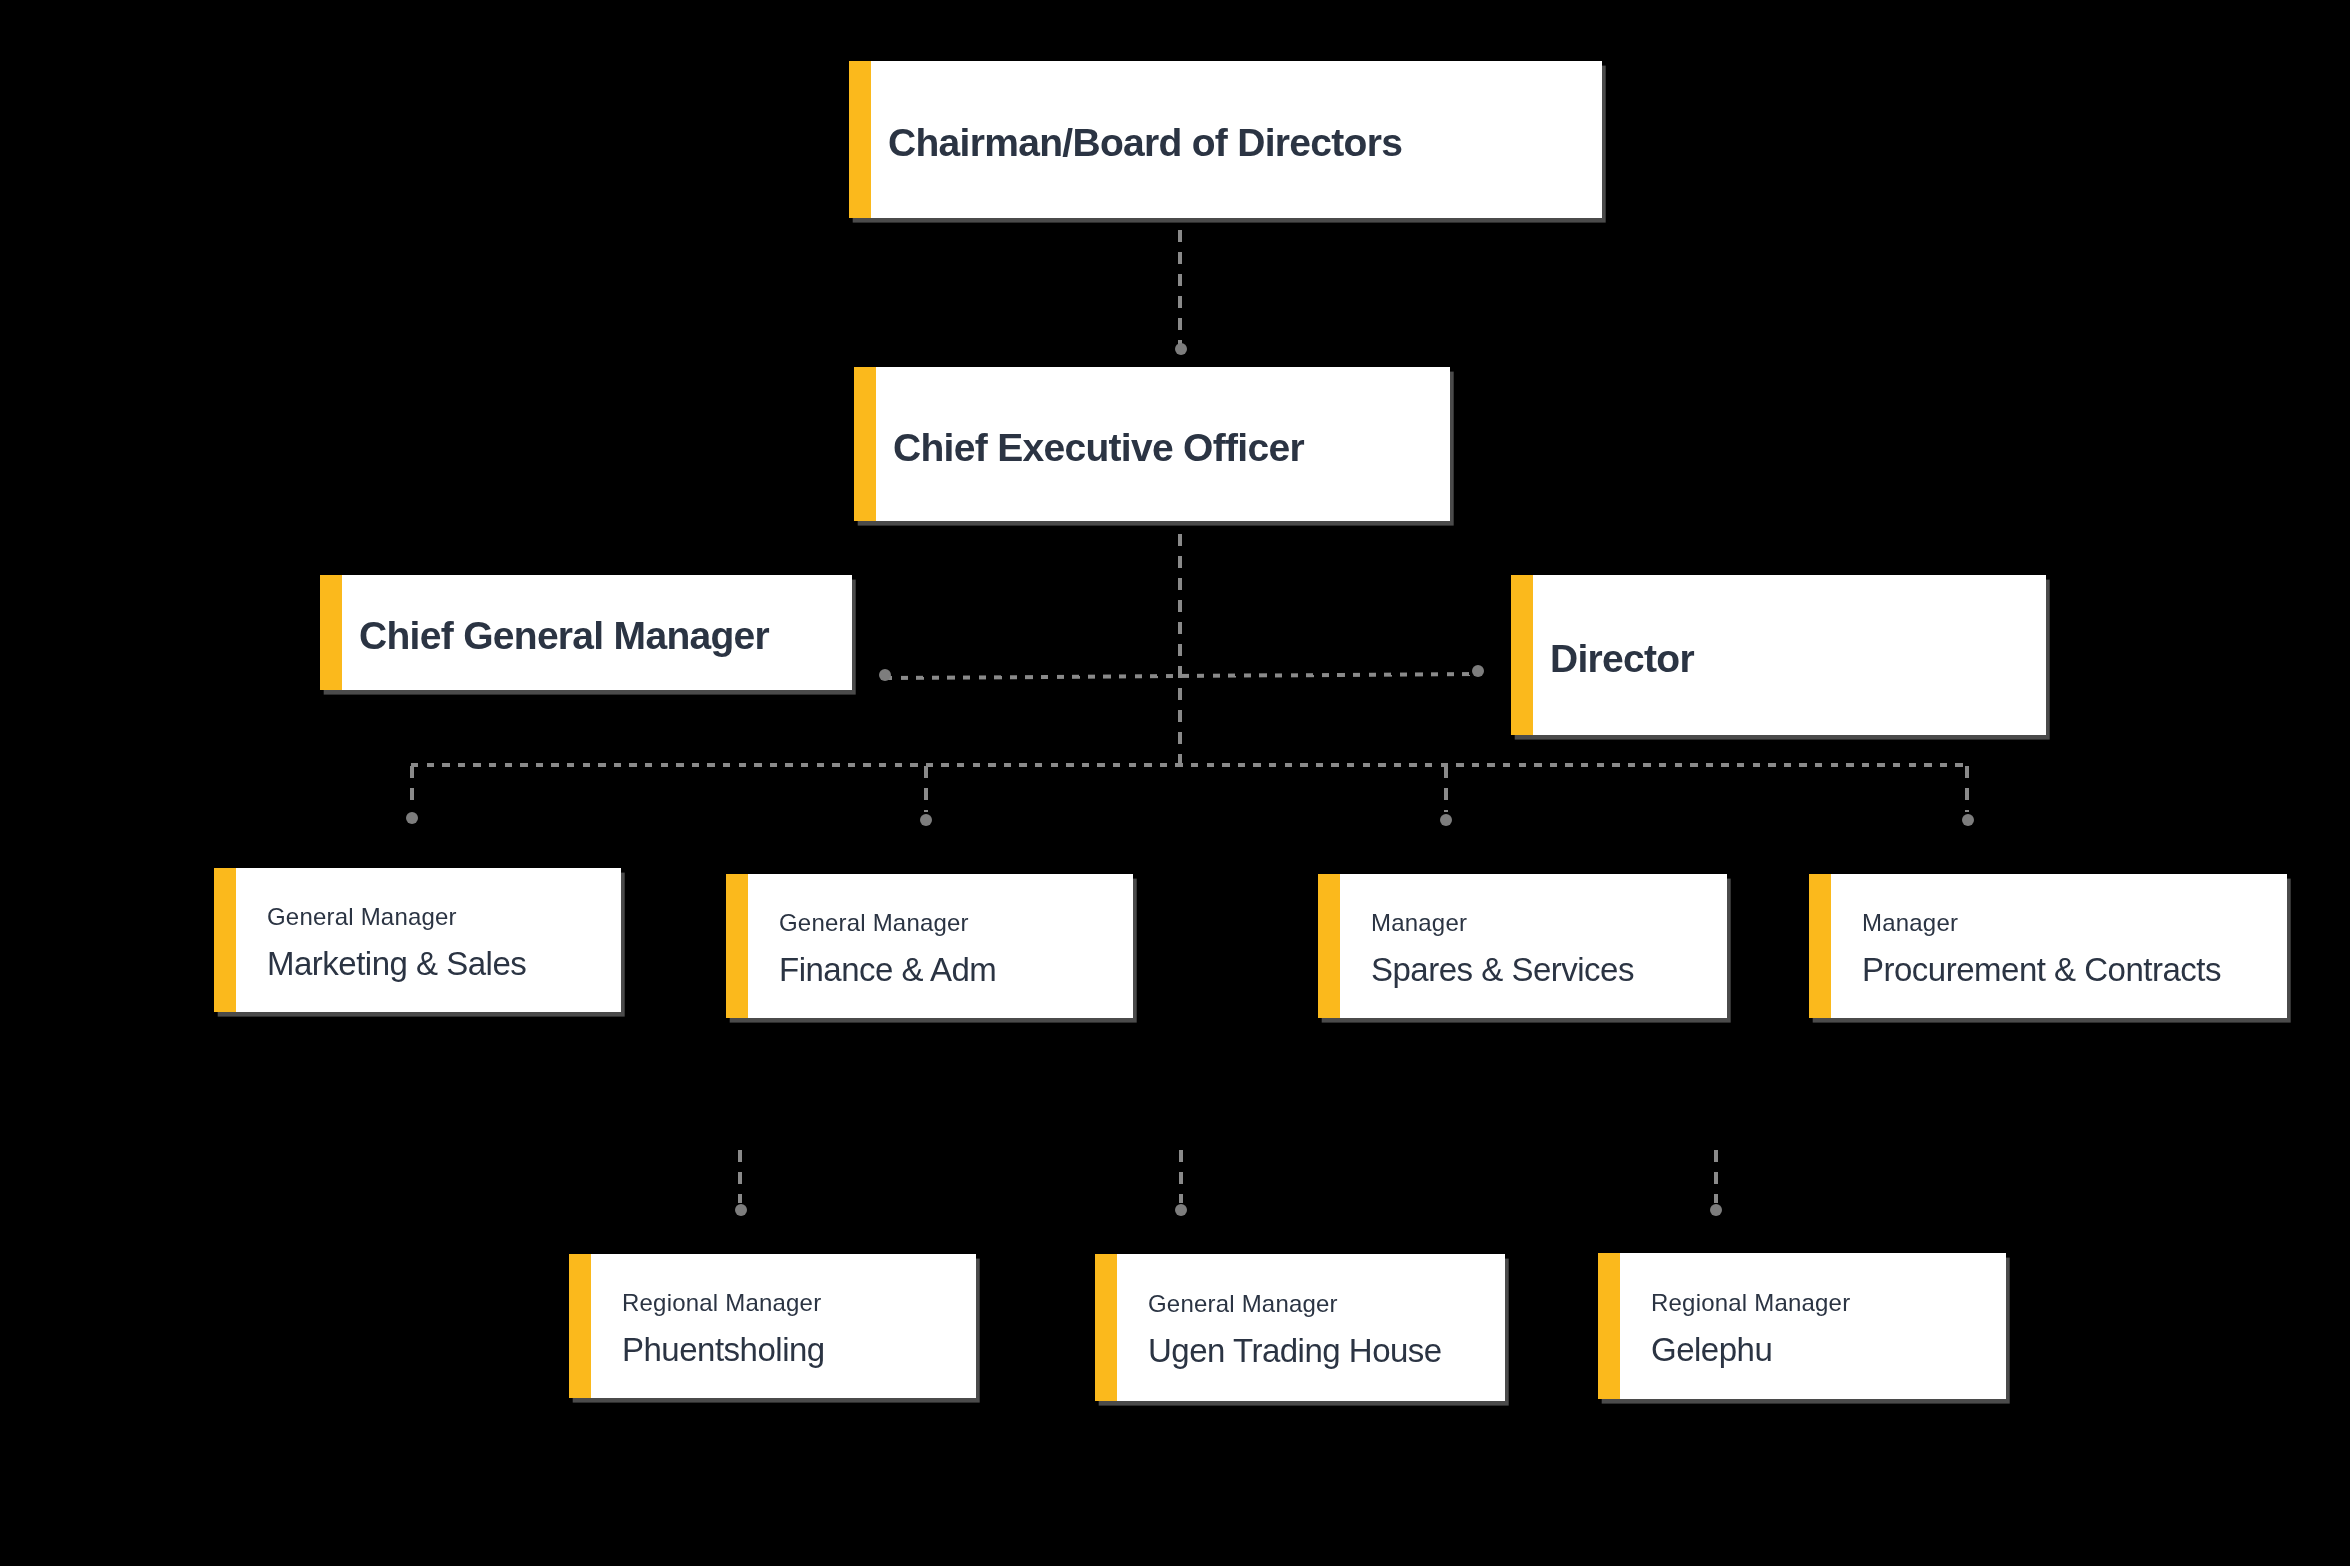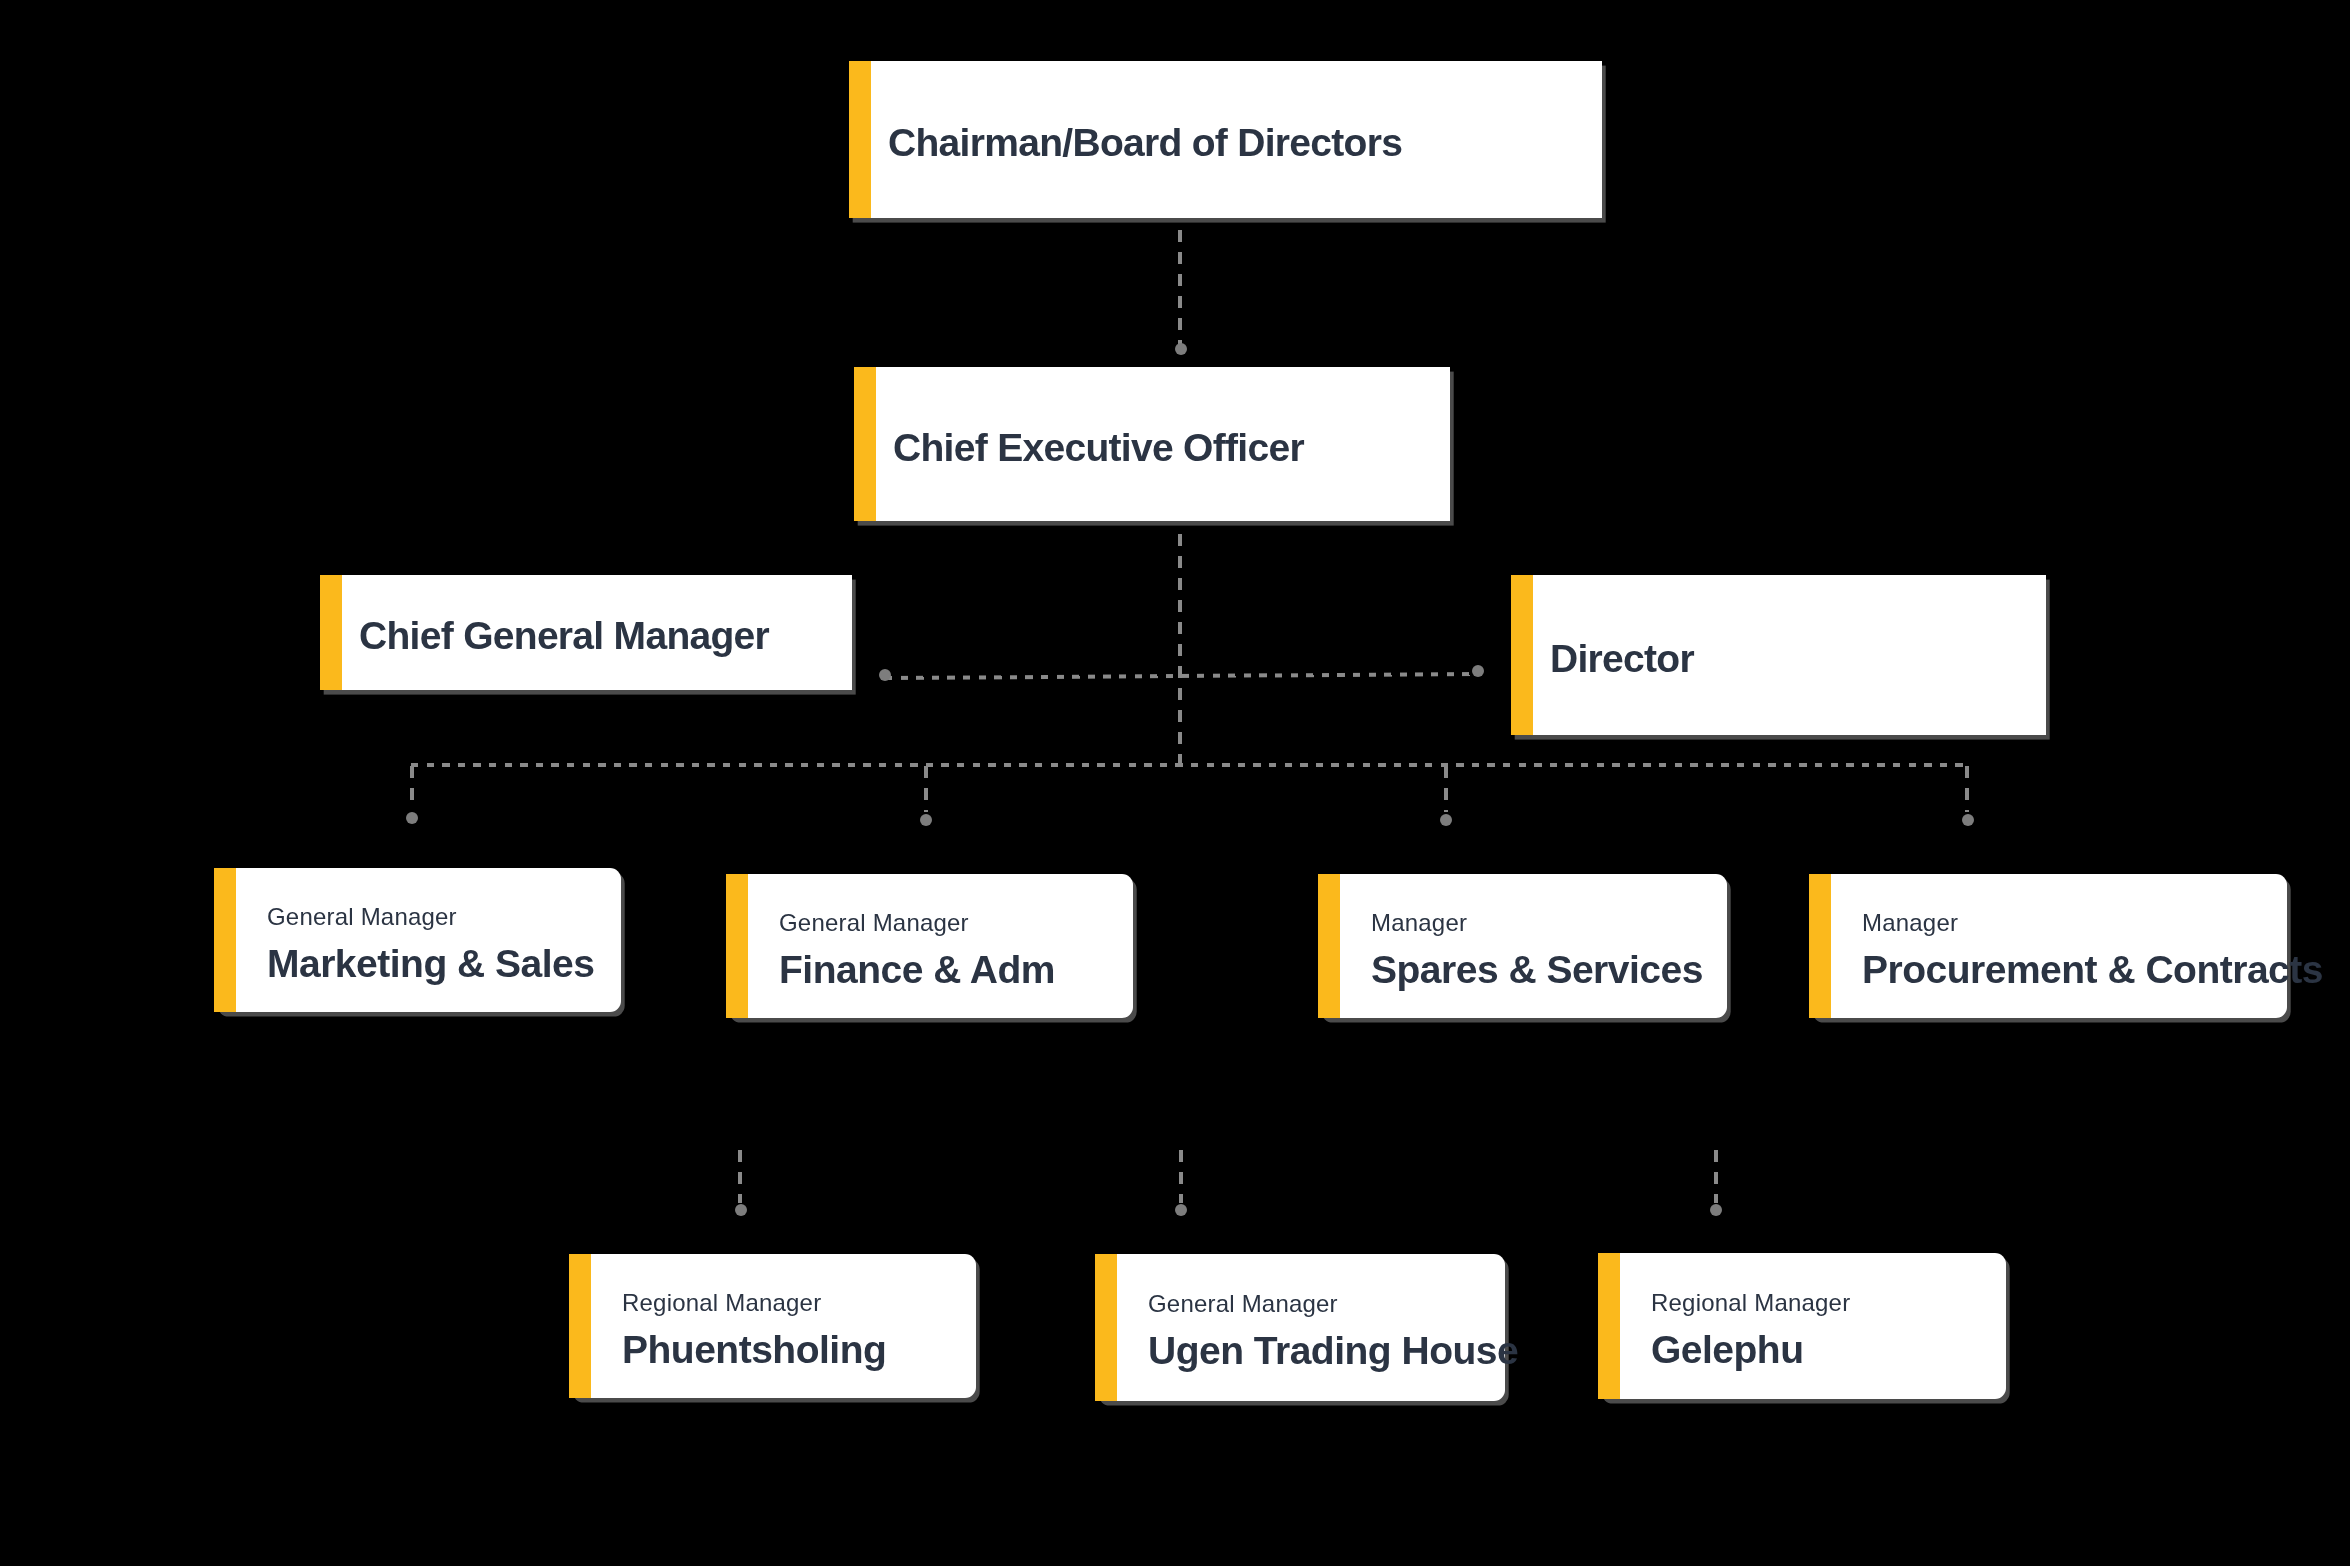--- a/index.html
+++ b/index.html
@@ -16,27 +16,27 @@
   }
   .card .bar{
     position:absolute;left:0;top:0;bottom:0;width:22px;
     background:var(--accent,#fbb917);
   }
   .card.big{padding:7.3px 18.4px 0 39px;}
   .card.big .card-title{
     color:var(--ink,#2b3443);font-size:39px;font-weight:700;letter-spacing:-0.7px;
     white-space:nowrap;
   }
-  .card.small{padding:5.5px 14.7px 0 53px;border-radius:11px;}
+  .card.small{padding:5.5px 14.7px 0 53px;}
   .card.small .card-label{
     color:var(--ink,#2b3443);font-size:24px;font-weight:400;letter-spacing:0.2px;
     line-height:29px;margin-bottom:13px;white-space:nowrap;
   }
   .card.small .card-title{
-    color:var(--ink,#2b3443);font-size:39px;font-weight:700;letter-spacing:-0.5px;
+    color:var(--ink,#2b3443);font-size:33px;font-weight:400;letter-spacing:-0.5px;
     line-height:40px;white-space:nowrap;
   }
   
   .h-dash{
     position:absolute;height:3.7px;
     background:repeating-linear-gradient(90deg,var(--line,#8a8a8a) 0 7.3px,transparent 7.3px 15.6px);
   }
   .v-dash{
     position:absolute;width:3.7px;
     background:repeating-linear-gradient(180deg,var(--line,#8a8a8a) 0 12px,transparent 12px 22px);

